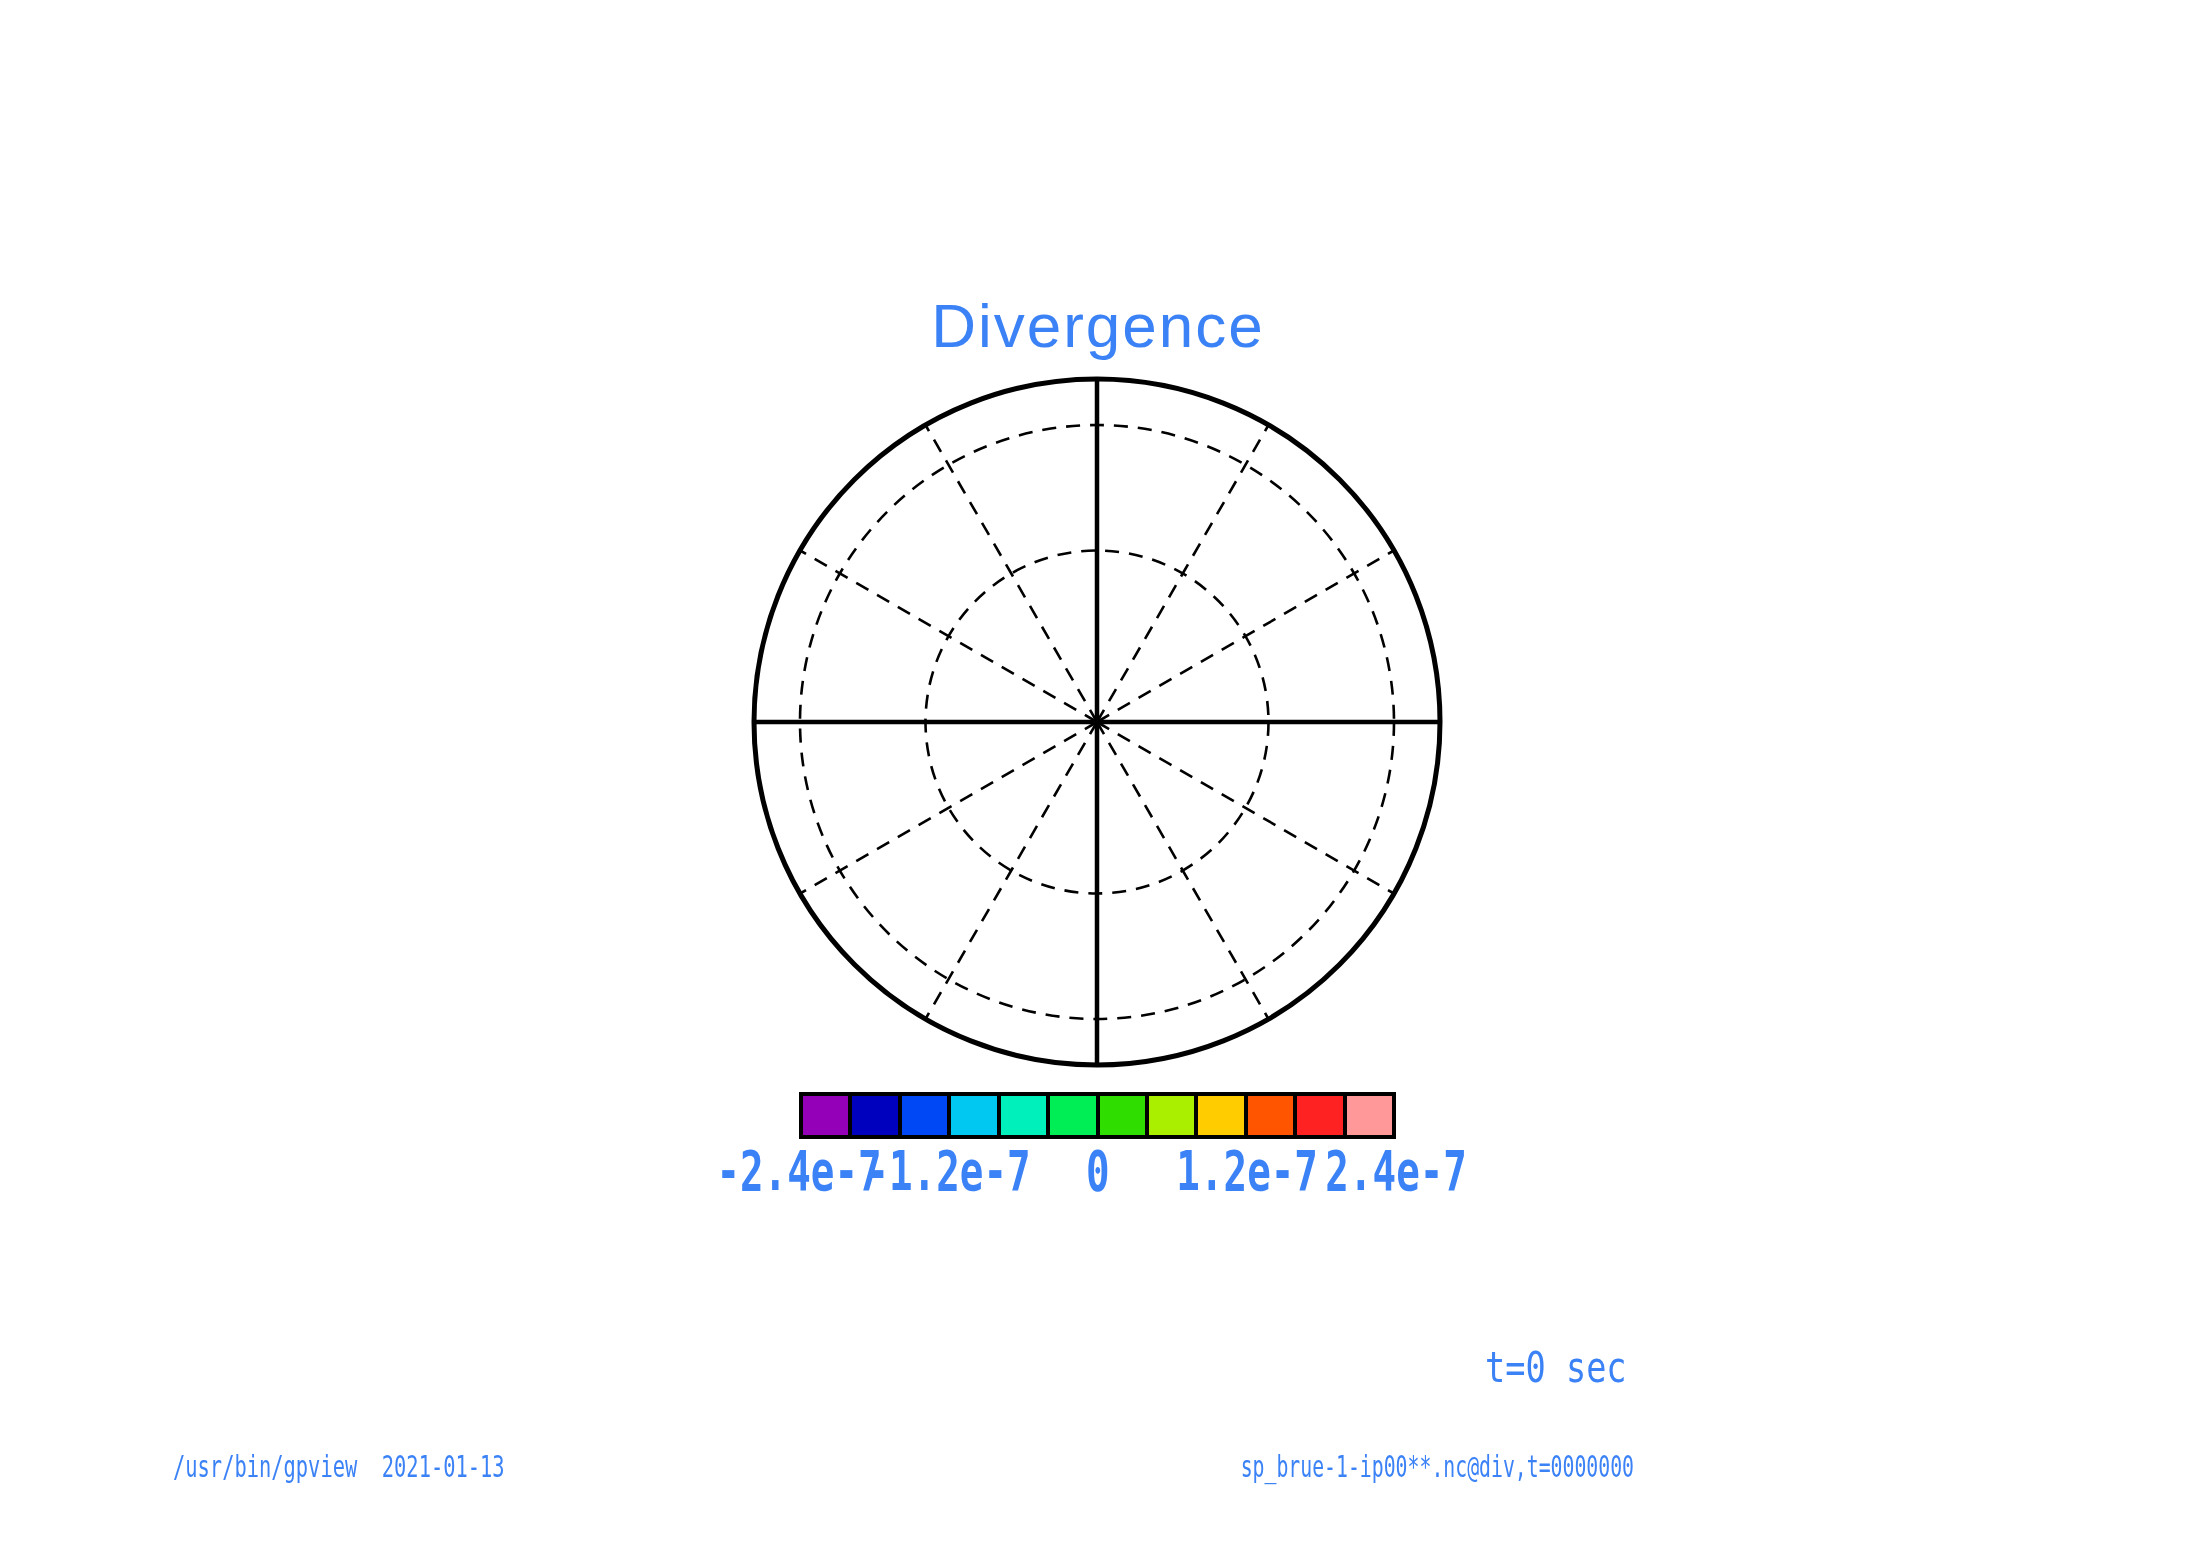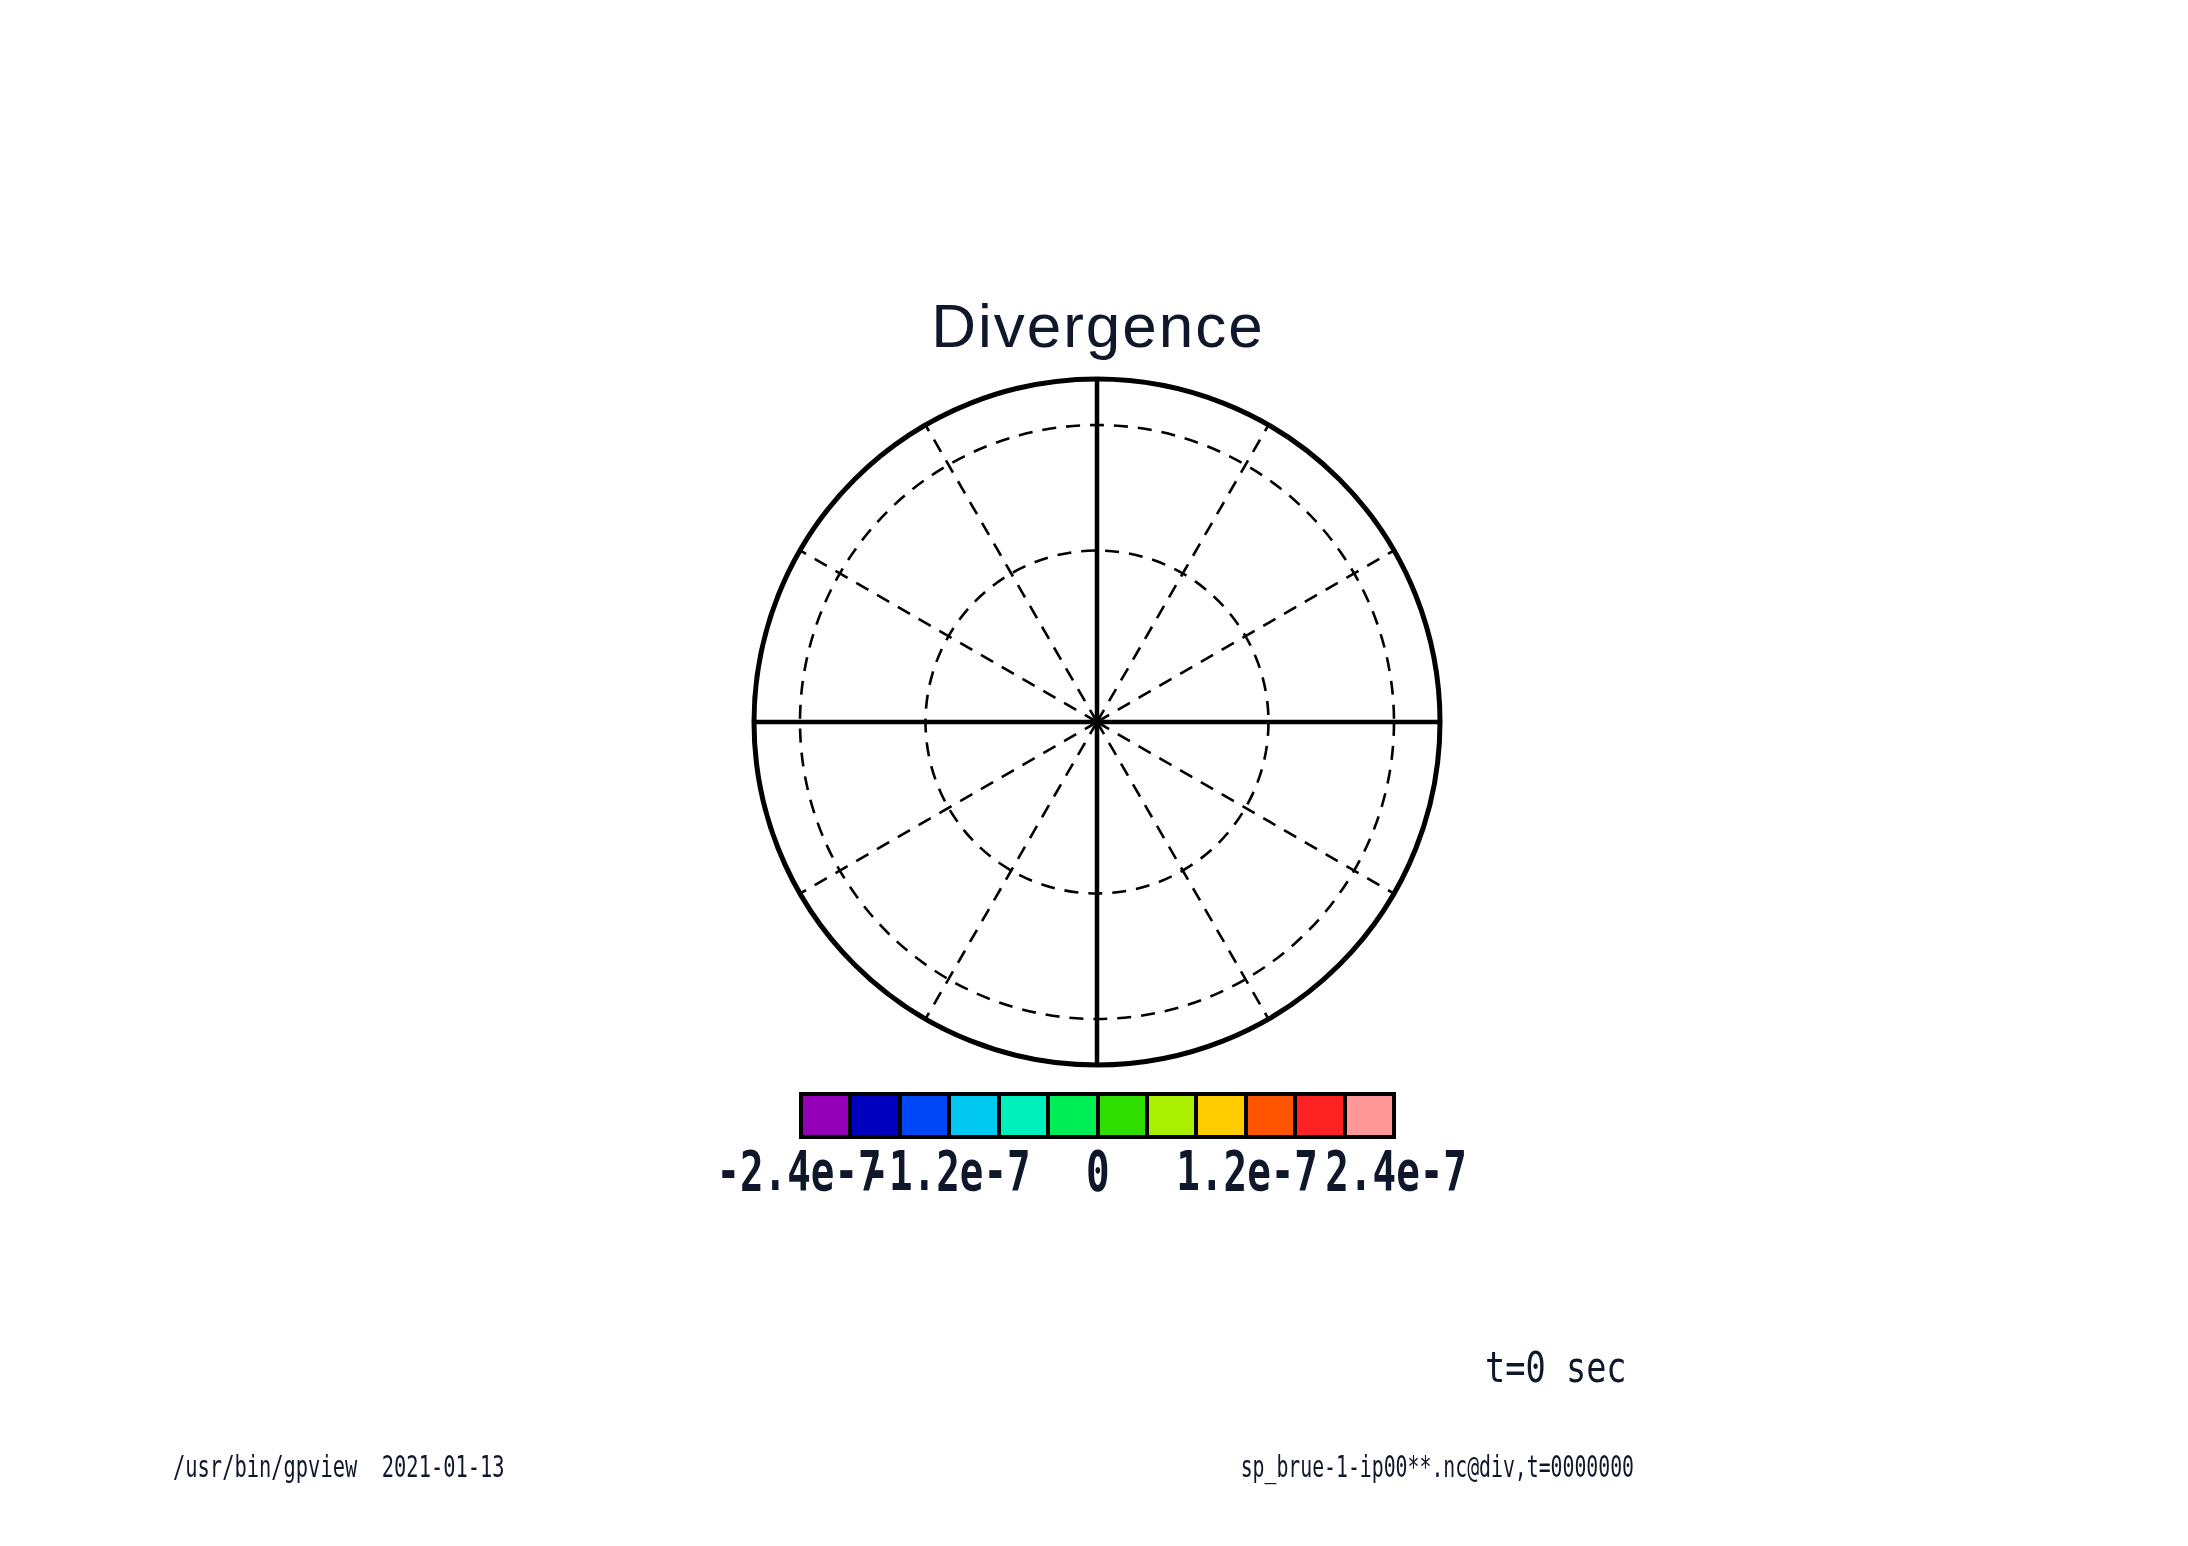--- a/index.html
+++ b/index.html
@@ -1,18 +1,18 @@
 <!DOCTYPE html>
 <html><head>
 <meta charset="utf-8">
 <style>
   html,body { margin:0; padding:0; background:#ffffff; }
   .page {
     position:relative; width:1820px; height:1546px; background:#ffffff;
-    font-family:"DejaVu Sans", sans-serif; color:#0f172a; overflow:hidden;
+    font-family:"DejaVu Sans", sans-serif; color:#3b82f6; overflow:hidden;
   }
   .plot-title {
     position:absolute; left:1098px; top:290px; transform:translateX(-50%);
     font-family:"Liberation Sans", sans-serif; font-weight:300;
     font-size:62px; line-height:normal; letter-spacing:2px; white-space:pre;
   }
   svg.polar { position:absolute; left:748px; top:374px; }
   .colorbar {
     position:absolute; left:799px; top:1092px; width:597px; height:47px;
     border:4px solid #000; box-sizing:border-box; display:flex;

